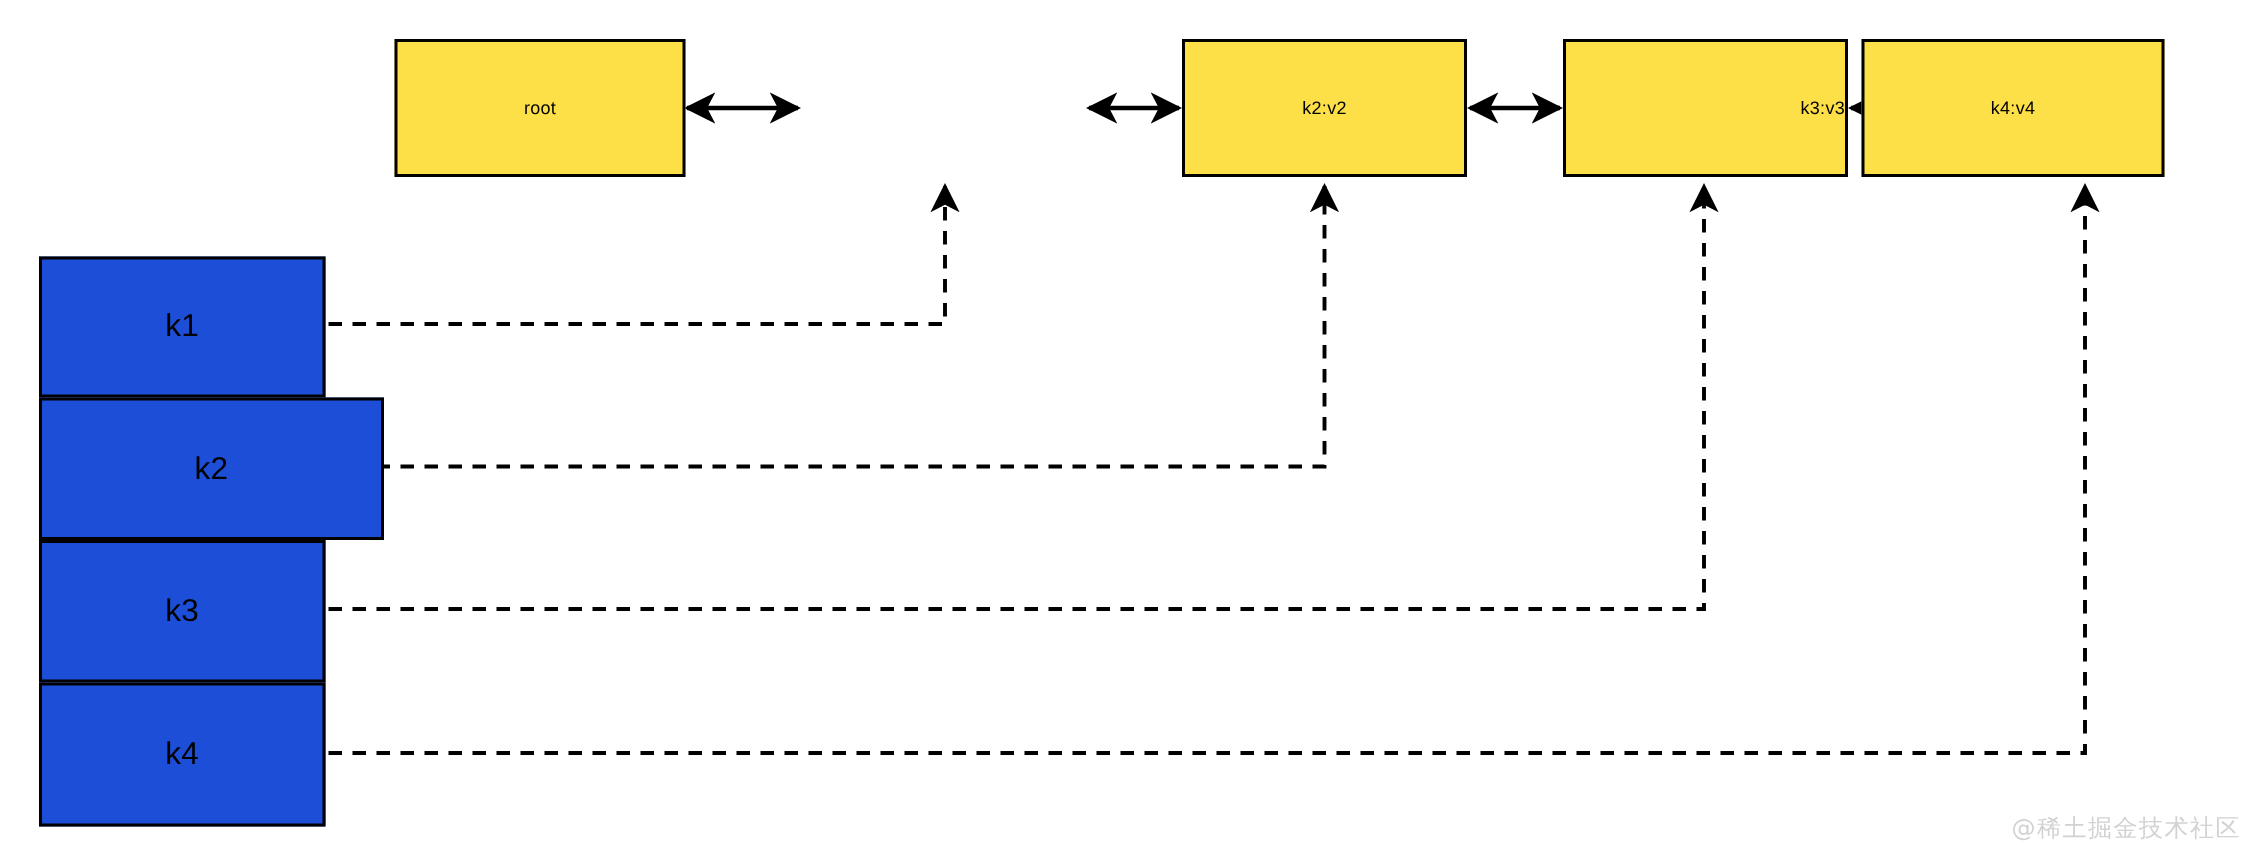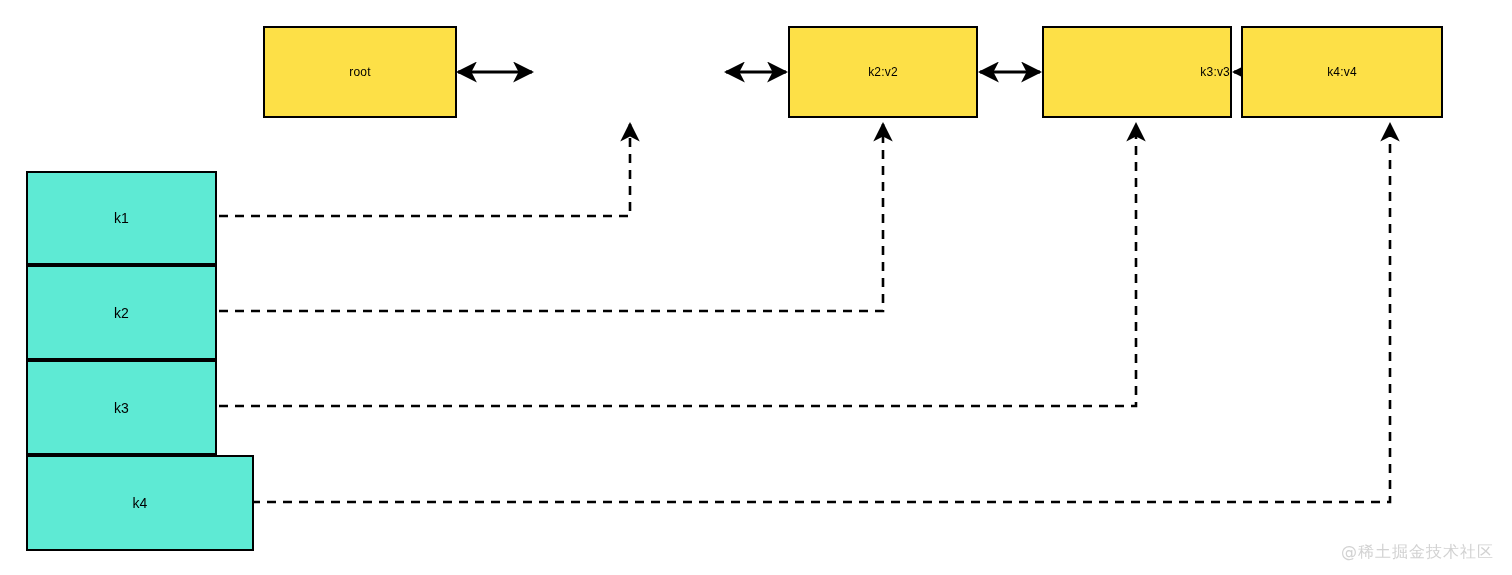--- a/index.html
+++ b/index.html
@@ -33,25 +33,25 @@
     align-items: center;
     justify-content: center;
     font-size: 12px;
     color: #000000;
     letter-spacing: 0.2px;
   }
   .slot-cell {
     position: absolute;
     box-sizing: border-box;
     border: 2px solid #000000;
-    background: #5eead4;
+    background: #1d4ed8;
     display: flex;
     align-items: center;
     justify-content: center;
-    font-size: 14px;
+    font-size: 21px;
     color: #000000;
     letter-spacing: 0.2px;
   }
   .watermark {
     position: absolute;
     right: 18px;
     bottom: 12px;
     font-size: 16px;
     color: #d2d2d2;
     font-family: "DejaVu Sans", sans-serif;
@@ -113,25 +113,25 @@
   <div class="node-box" style="left:1042px; top:26px; width:190px; height:92px;justify-content:flex-end;">
     <span>k3:v3</span>
   </div>
   <div class="node-box" style="left:1241px; top:26px; width:202px; height:92px;">
     <span>k4:v4</span>
   </div>
 
   <div class="slot-cell" style="left:26px; top:171px; width:191px; height:94px;">
     <span>k1</span>
   </div>
-  <div class="slot-cell" style="left:26px; top:265px; width:191px; height:95px;align-items:center;">
+  <div class="slot-cell" style="left:26px; top:265px; width:230px; height:95px;align-items:center;">
     <span>k2</span>
   </div>
   <div class="slot-cell" style="left:26px; top:360px; width:191px; height:95px;">
     <span>k3</span>
   </div>
-  <div class="slot-cell" style="left:26px; top:455px; width:228px; height:96px;">
+  <div class="slot-cell" style="left:26px; top:455px; width:191px; height:96px;">
     <span>k4</span>
   </div>
 
   <div class="watermark">@稀土掘金技术社区</div>
 
 </div>
 
 </body></html>

